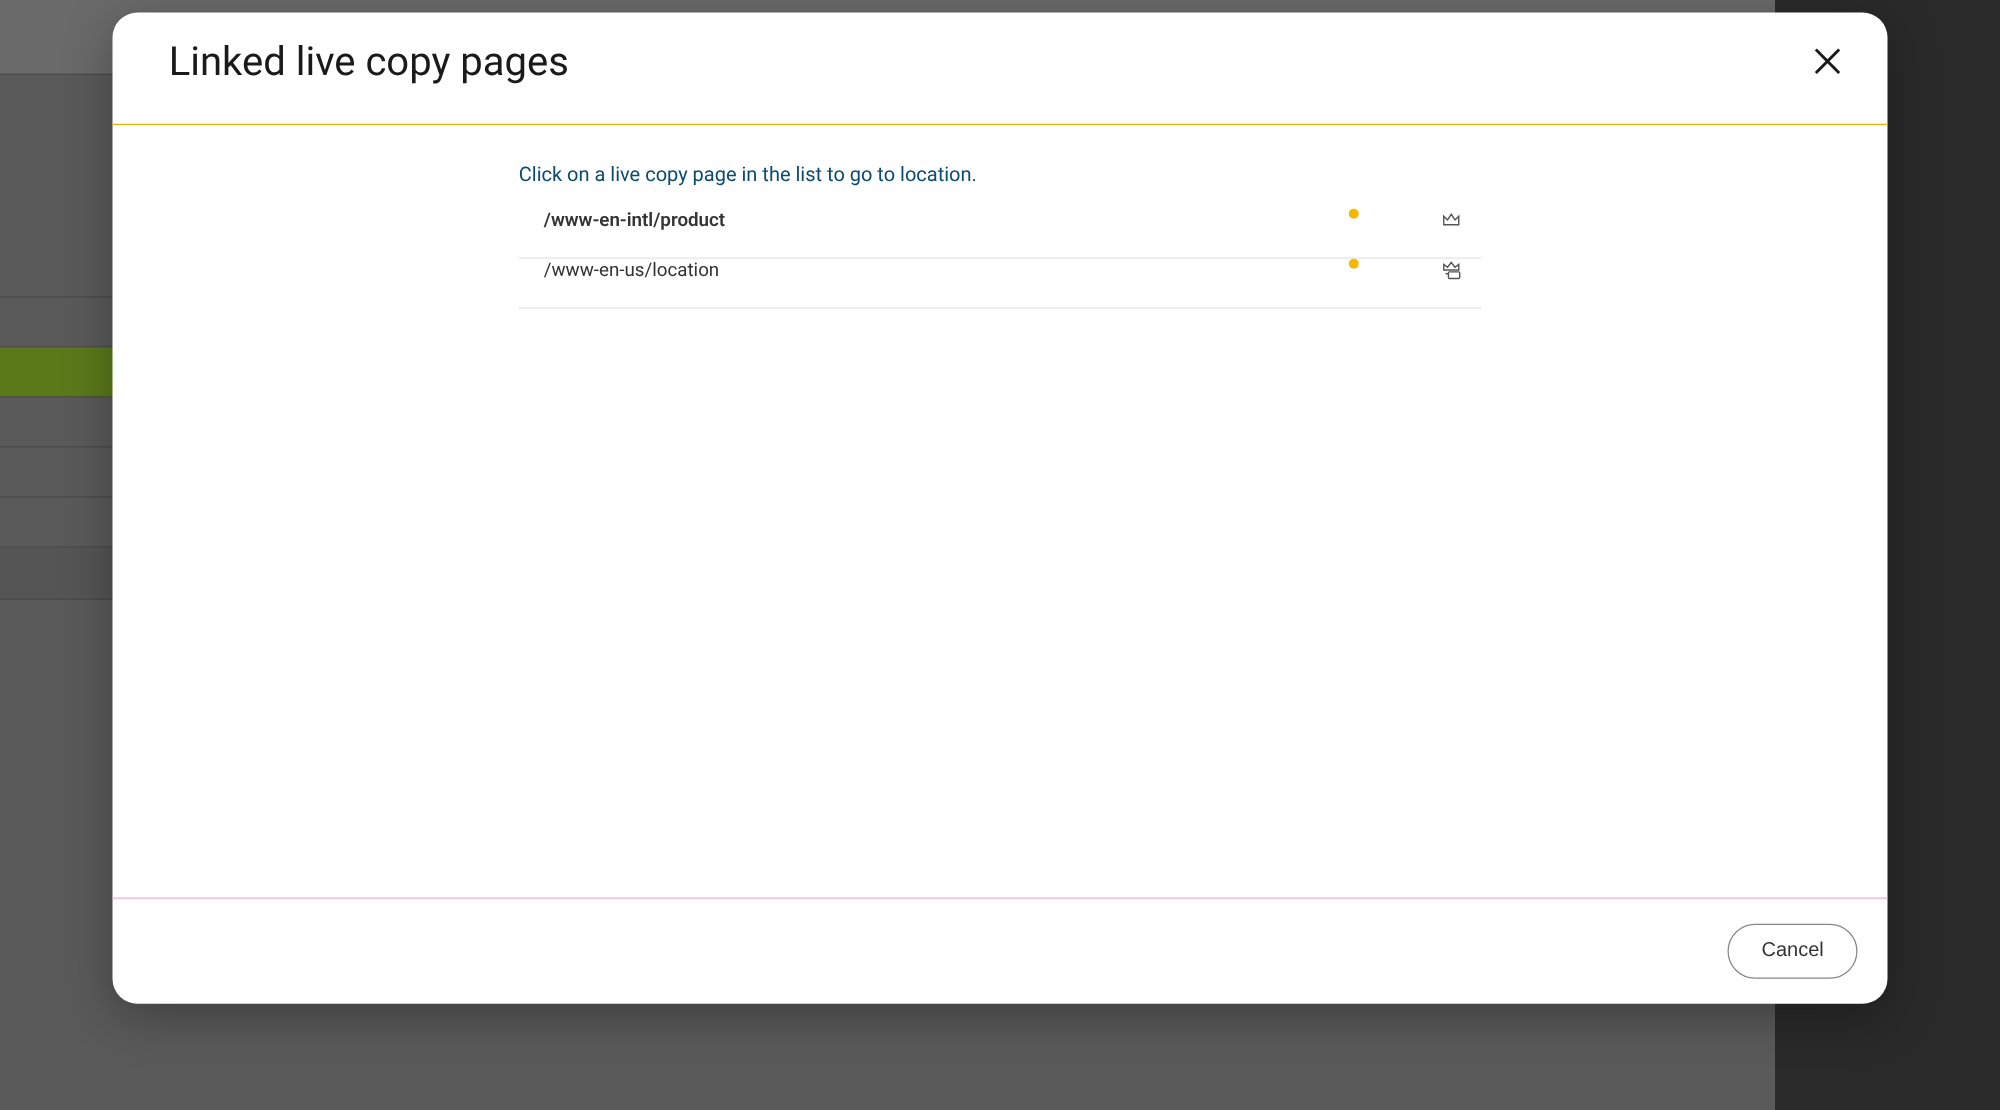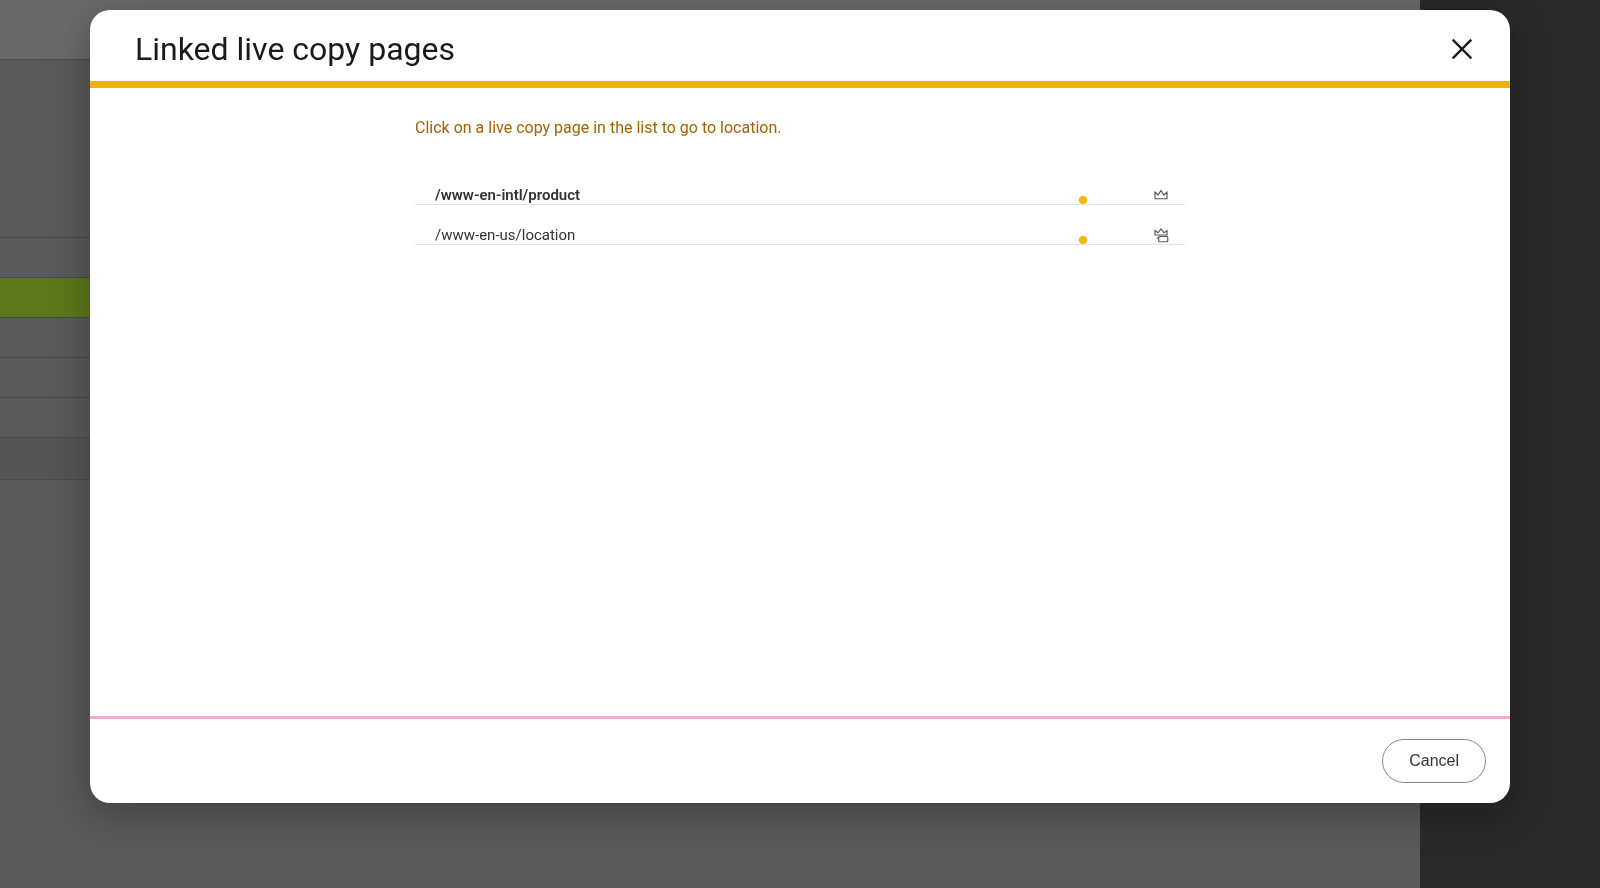--- a/index.html
+++ b/index.html
@@ -57,22 +57,22 @@
       height: 793px;
       display: flex;
       flex-direction: column;
       box-shadow: 0 10px 40px rgba(0,0,0,0.3);
     }
 
     .modal-header {
       display: flex;
       align-items: center;
       justify-content: space-between;
-      padding: 20px 30px 13px 45px;
-      border-bottom: 7px solid #eab308;
+      padding: 20px 30px 31px 45px;
+      border-bottom: 1px solid #eab308;
     }
 
     .modal-title {
       font-size: 32px;
       font-weight: 400;
       color: #1a1a1a;
     }
 
     .close-button {
       background: none;
@@ -97,31 +97,31 @@
       display: flex;
       justify-content: center;
     }
 
     .content-area {
       width: 770px;
     }
 
     .instruction-text {
       font-size: 16px;
-      color: #a16207;
-      margin-bottom: 28px;
+      color: #0c4a6e;
+      margin-bottom: 18px;
     }
 
     .page-list {
       width: 100%;
     }
 
     .page-row {
       display: flex;
-      align-items: flex-end;
+      align-items: flex-start;
       height: 40px;
       border-bottom: 1px solid #e5e5e5;
       padding-left: 20px;
     }
 
     .page-path {
       flex: 1;
       font-size: 15px;
       color: #333;
     }
@@ -149,21 +149,21 @@
 
     .row-icon svg {
       width: 18px;
       height: 18px;
       stroke: #555;
       fill: none;
       stroke-width: 1.5;
     }
 
     .modal-footer {
-      border-top: 3px solid #f9a8d4;
+      border-top: 1px solid #f9a8d4;
       padding: 20px 24px;
       display: flex;
       justify-content: flex-end;
       align-items: flex-end;
     }
 
     .cancel-button {
       border: 1px solid #888;
       background: white;
       border-radius: 24px;

